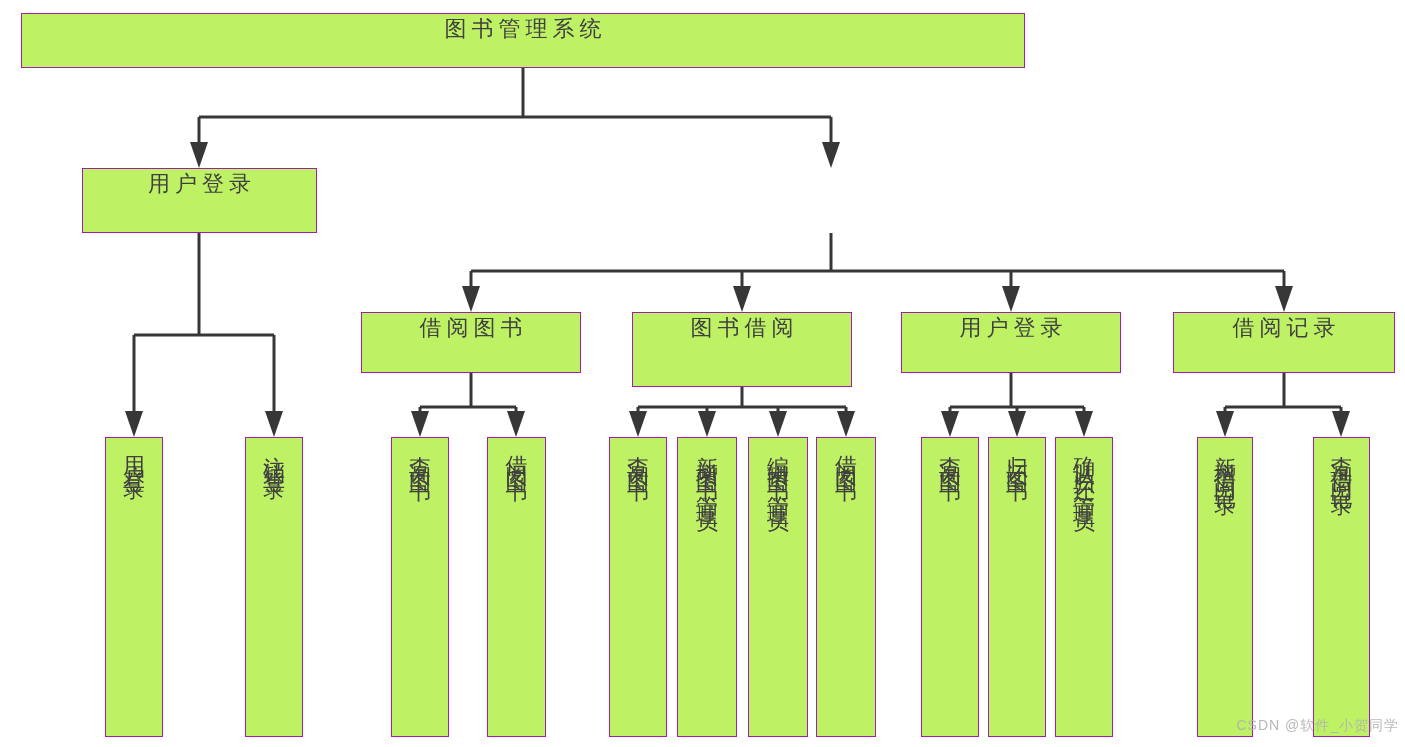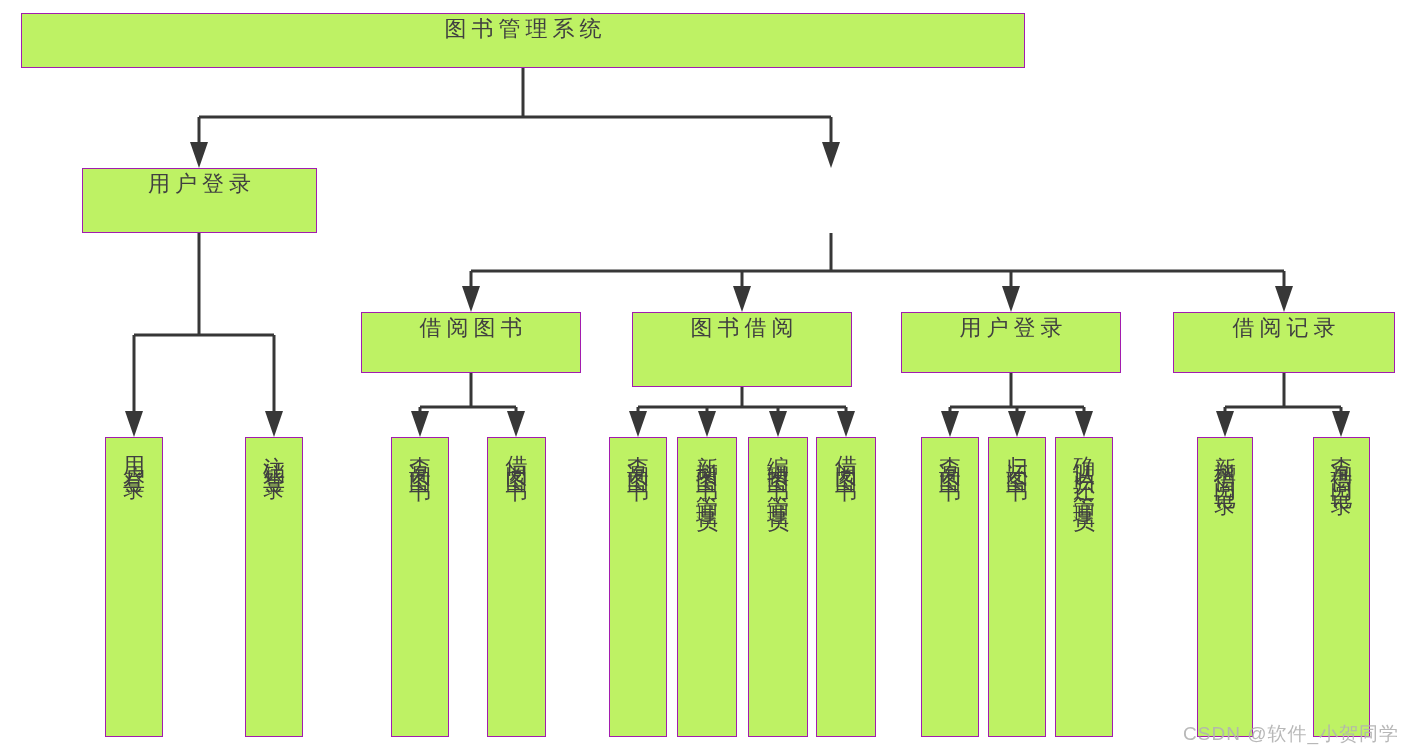--- a/index.html
+++ b/index.html
@@ -31,22 +31,22 @@
   .box.v span{
     writing-mode:vertical-rl;
     text-orientation:mixed;
     letter-spacing:8px;
     margin-bottom:-8px;
     white-space:nowrap;
   }
   .watermark{
     position:absolute;
     right:6px;
-    bottom:0;
-    font-size:19px;
+    bottom:12px;
+    font-size:14px;
     letter-spacing:1px;
     color:rgba(178,178,178,0.92);
     z-index:10;
     pointer-events:none;
     white-space:nowrap;
   }
 </style>
 </head>
 <body>
 

